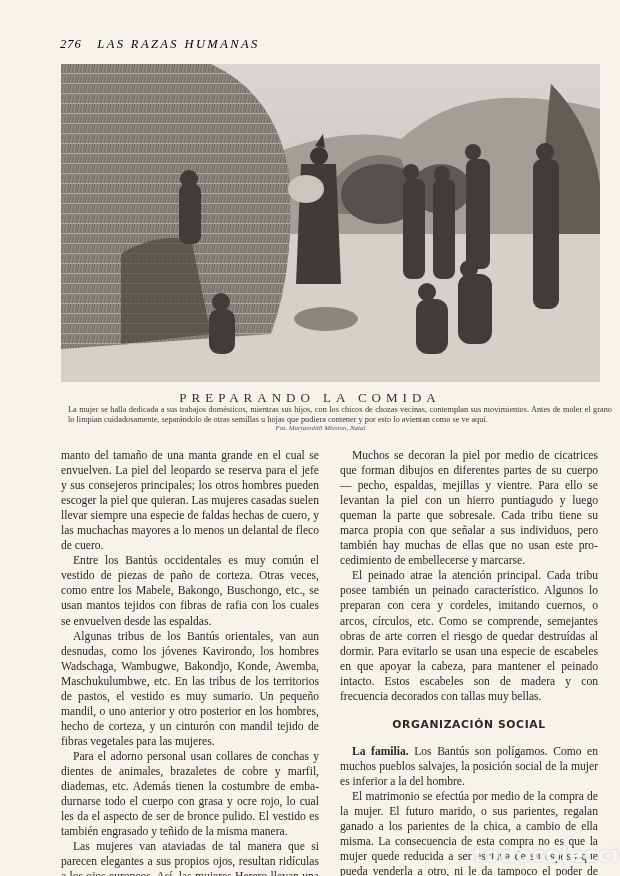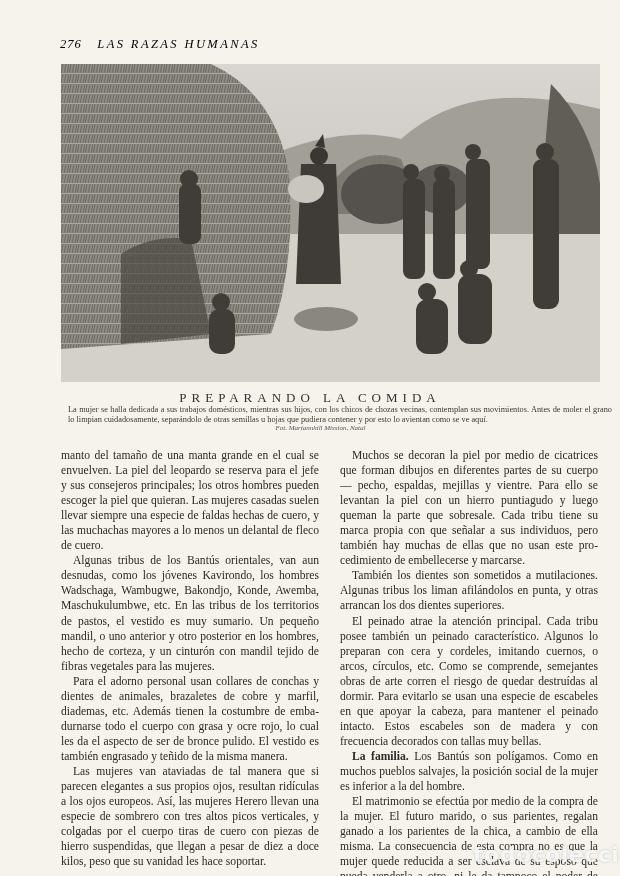--- a/index.html
+++ b/index.html
@@ -119,26 +119,27 @@
 <div class="caption-title">PREPARANDO LA COMIDA</div>
 
 <div class="caption-body">
   <span>La mujer se halla dedicada a sus trabajos domésticos, mientras sus hijos, con los chicos de chozas vecinas, contemplan sus movimientos. Antes de moler el grano lo limpian cuidadosamente, separándolo de otras semillas u hojas que pudiera contener y por esto lo avientan como se ve aquí.</span>
 </div>
 
 <div class="credit">Fot. Mariannhill Mission, Natal</div>
 
 <div class="col left">
   <p class="noindent">manto del tamaño de una manta grande en el cual se envuelven. La piel del leopardo se reserva para el jefe y sus consejeros principales; los otros hombres pueden escoger la piel que quieran. Las mujeres ca­sadas suelen llevar siempre una especie de faldas he­chas de cuero, y las muchachas mayores a lo menos un delantal de fleco de cuero.</p>
+  <p>Entre los Bantús occidentales es muy común el vestido de piezas de paño de corteza. Otras veces, como entre los Mabele, Bakongo, Buschongo, etc., se usan mantos tejidos con fibras de rafia con los cua­les se envuelven desde las espaldas.</p>
   <p>Algunas tribus de los Bantús orientales, van aun desnudas, como los jóvenes Kavirondo, los hombres Wadschaga, Wambugwe, Bakondjo, Konde, Awem­ba, Maschukulumbwe, etc. En las tribus de los te­rritorios de pastos, el vestido es muy sumario. Un pequeño mandil, o uno anterior y otro posterior en los hombres, hecho de corteza, y un cinturón con mandil tejido de fibras vegetales para las mujeres.</p>
   <p>Para el adorno personal usan collares de conchas y dientes de animales, brazaletes de cobre y marfil, diademas, etc. Además tienen la costumbre de emba­durnarse todo el cuerpo con grasa y ocre rojo, lo cual les da el aspecto de ser de bronce pulido. El vestido es también engrasado y teñido de la misma manera.</p>
   <p>Las mujeres van ataviadas de tal manera que si parecen elegantes a sus propios ojos, resultan ridícu­las a los ojos europeos. Así, las mujeres Herero llevan una especie de sombrero con tres altos picos verti­cales, y colgadas por el cuerpo tiras de cuero con pie­zas de hierro suspendidas, que llegan a pesar de diez a doce kilos, peso que su vanidad les hace soportar.</p>
 </div>
 
 <div class="col right">
   <p>Muchos se decoran la piel por medio de cicatrices que forman dibujos en diferentes partes de su cuerpo — pecho, espaldas, mejillas y vientre. Para ello se levantan la piel con un hierro puntiagudo y luego queman la parte que sobresale. Cada tribu tiene su marca propia con que señalar a sus individuos, pero también hay muchas de ellas que no usan este pro­cedimiento de embellecerse y marcarse.</p>
-  <p>También los dientes son sometidos a mutilaciones. Algunas tribus los liman afilándolos en punta, y otras arrancan los dos dientes superiores.</p>
   <p>El peinado atrae la atención principal. Cada tribu posee también un peinado característico. Algunos lo preparan con cera y cordeles, imitando cuernos, o arcos, círculos, etc. Como se comprende, semejantes obras de arte corren el riesgo de quedar destruídas al dormir. Para evitarlo se usan una especie de esca­beles en que apoyar la cabeza, para mantener el pei­nado intacto. Estos escabeles son de madera y con frecuencia decorados con tallas muy bellas.</p>
+  <div class="section-heading">ORGANIZACIÓN SOCIAL</div>
   <p><span class="runin">La familia.</span><span> Los Bantús son polígamos. Como en muchos pueblos salvajes, la posición social de la mujer es inferior a la del hombre.</span></p>
   <p>El matrimonio se efectúa por medio de la compra de la mujer. El futuro marido, o sus parientes, regalan ganado a los parientes de la chica, a cambio de ella misma. La consecuencia de esta compra no es que la mujer quede reducida a ser esclava de su esposo que pueda venderla a otro, ni le da tampoco el poder de maltratarla. En general, las mutuas ventajas se redu-</p>
 </div>
 
 <div class="watermark">todocoleccion</div>
 
 </body></html>

